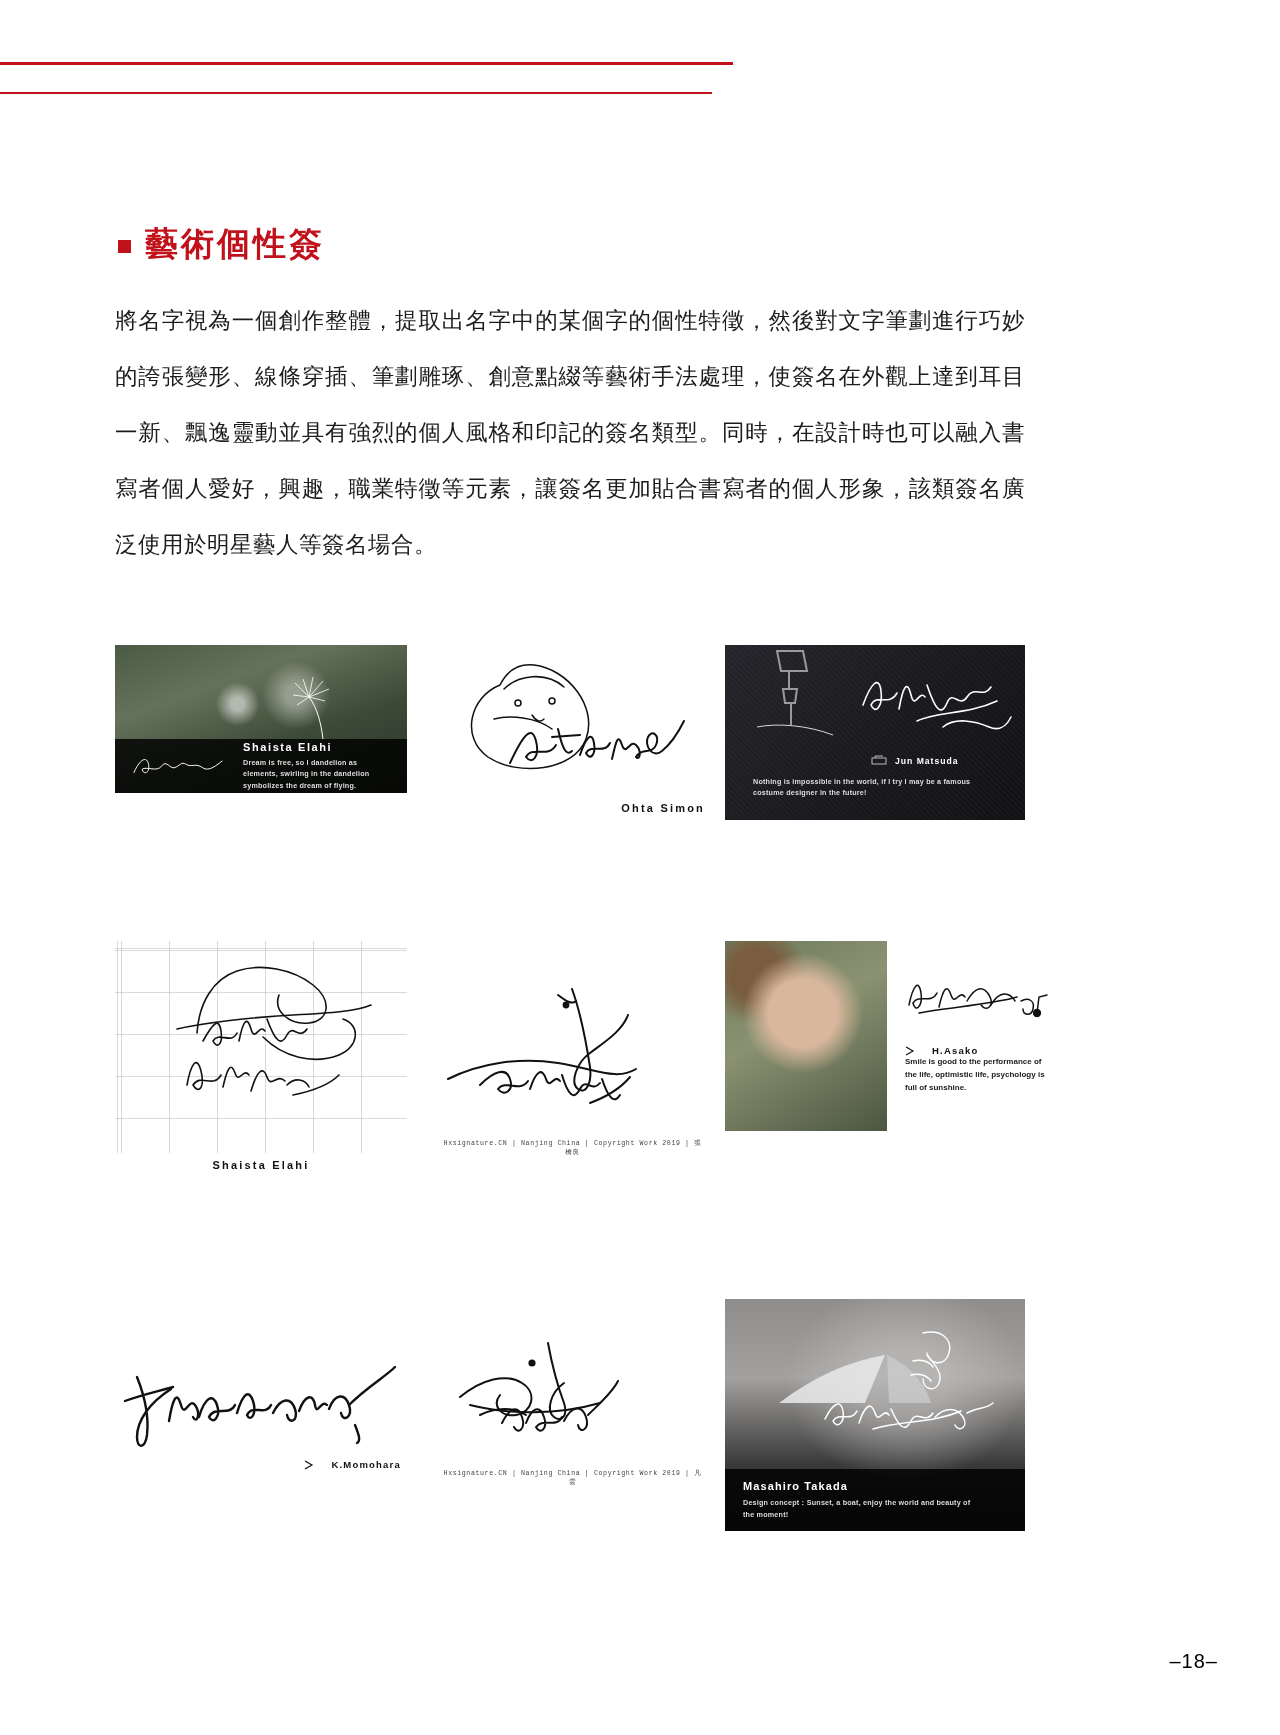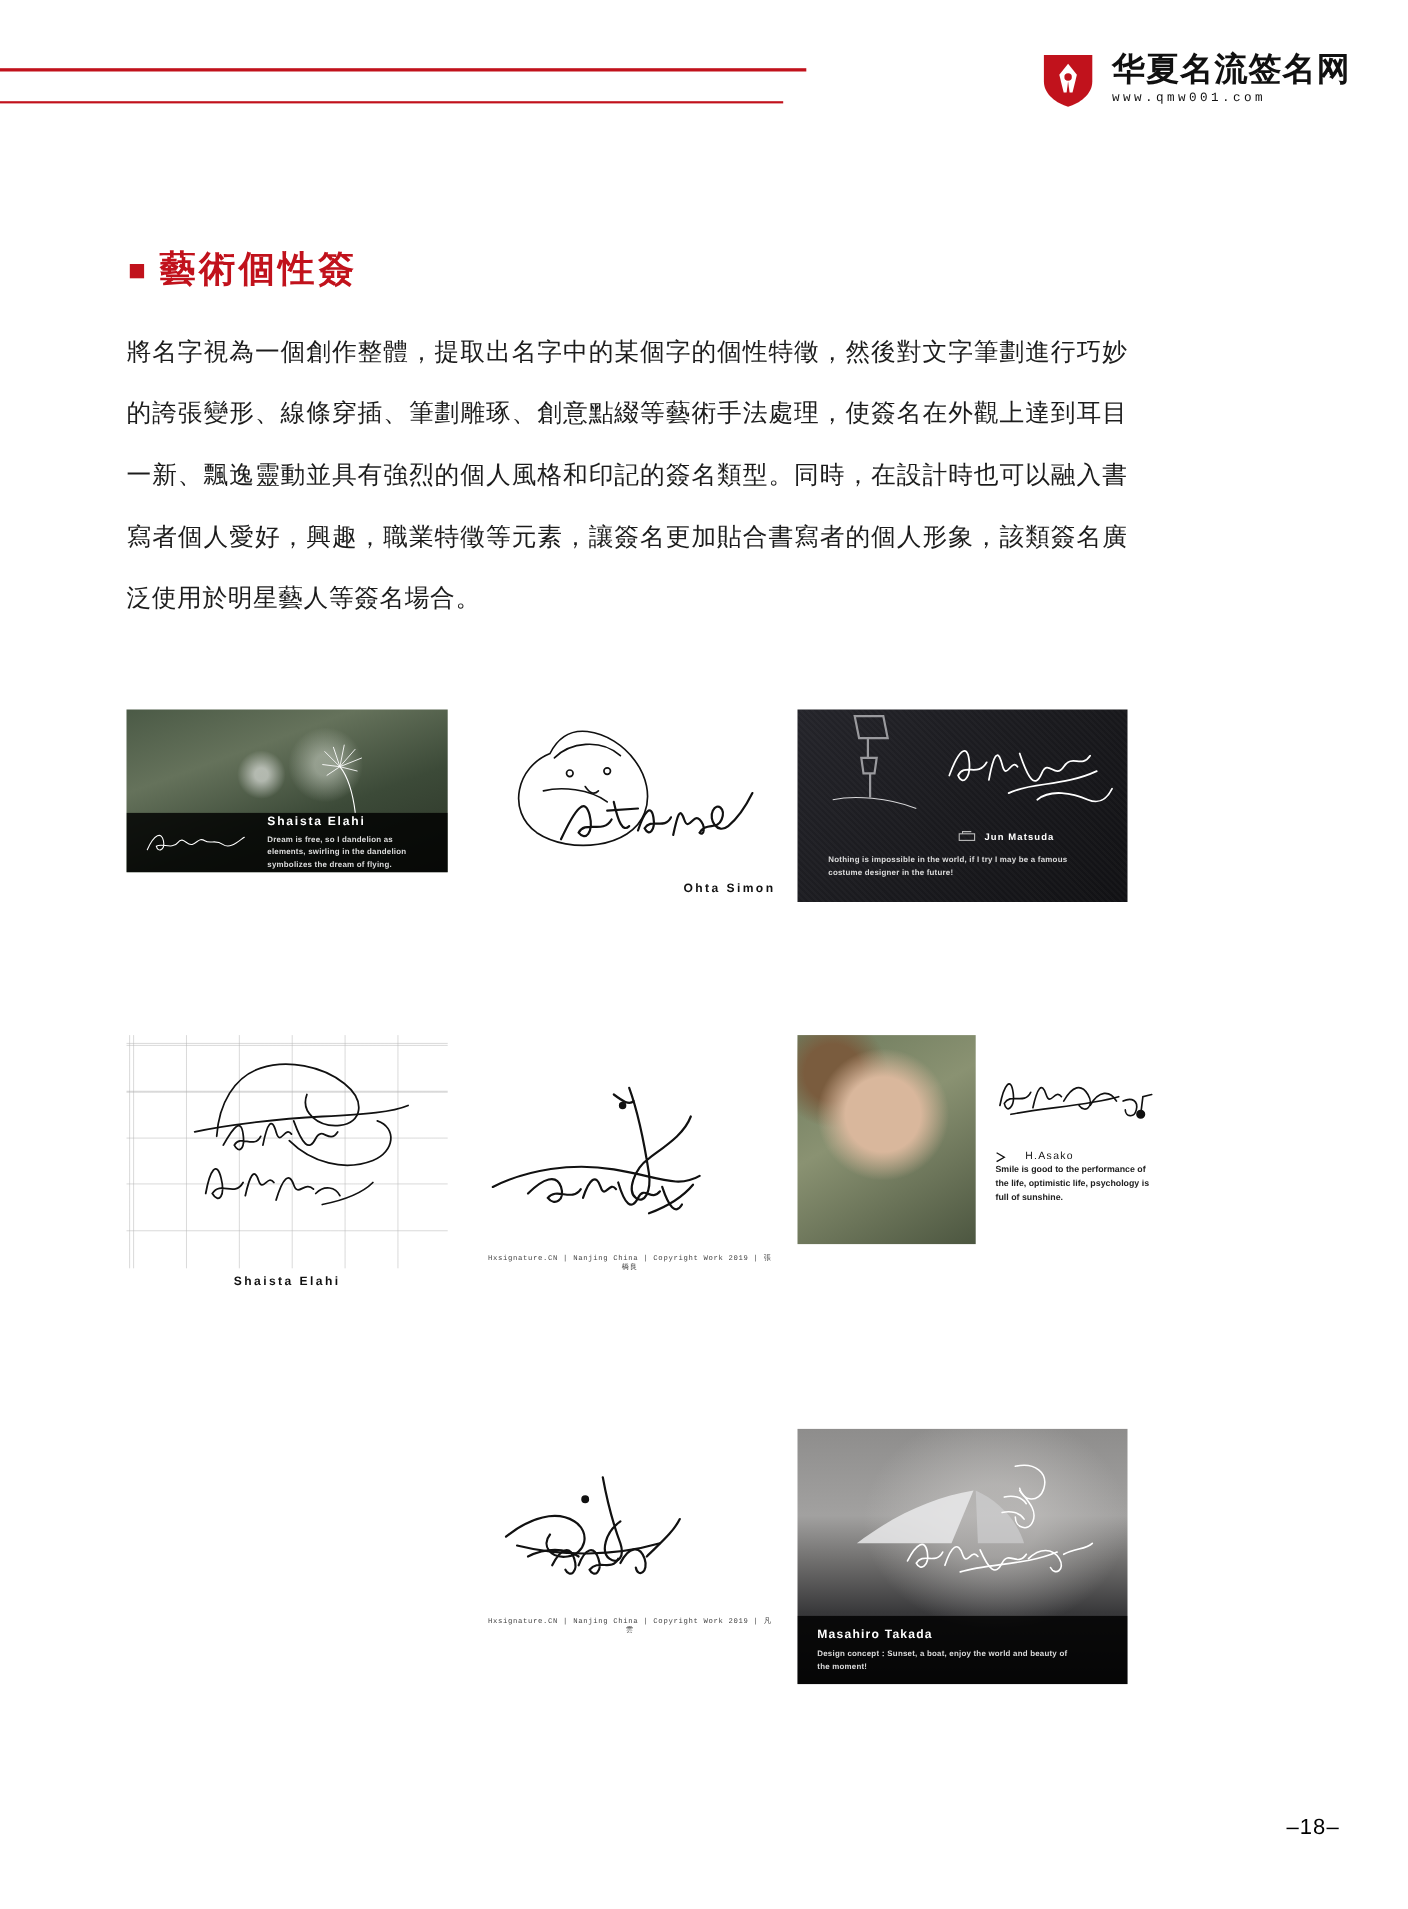--- a/index.html
+++ b/index.html
@@ -176,21 +176,21 @@
   }
   .micro-credit {
     font-family: "Liberation Mono", monospace;
     font-size: 6.6px;
     letter-spacing: 0.6px;
     color: #444;
   }
   .dark-caption {
     font-family: "Liberation Sans", sans-serif;
     font-size: 9.5px;
-    font-weight: 400;
+    font-weight: 700;
     letter-spacing: 1.2px;
     color: #111;
     padding-left: 12px;
   }
   .dark-desc {
     font-family: "Liberation Sans", sans-serif;
     font-size: 8px;
     font-weight: 700;
     line-height: 1.6;
     color: #222;
@@ -252,34 +252,20 @@
     letter-spacing: 1px;
   }
 </style>
 </head>
 <body>
 
 <div class="header">
   <div class="header-rule-top"></div>
   <div class="header-rule-bottom"></div>
 
-  <div class="brand">
-    <div class="brand-mark">
-      <svg width="56" height="56" viewBox="0 0 56 56" aria-hidden="true">
-        <path d="M6 6 H50 V30 C50 42 38 50 28 53 C18 50 6 42 6 30 Z" fill="#c1121c"></path>
-        <path d="M28 14 L36 24 L32 40 H24 L20 24 Z" fill="#ffffff"></path>
-        <circle cx="28" cy="26" r="3.4" fill="#c1121c"></circle>
-        <path d="M28 30 L29.6 42 L28 45.5 L26.4 42 Z" fill="#c1121c"></path>
-      </svg>
-    </div>
-    <div class="brand-text">
-      <div class="brand-title">华夏名流签名网</div>
-      <div class="brand-url">www.qmw001.com</div>
-    </div>
-  </div>
 </div>
 
 <div class="section-title">
   <span class="section-bullet"></span>
   <span class="section-title-text">藝術個性簽</span>
 </div>
 
 <div class="body-copy">將名字視為一個創作整體，提取出名字中的某個字的個性特徵，然後對文字筆劃進行巧妙的誇張變形、線條穿插、筆劃雕琢、創意點綴等藝術手法處理，使簽名在外觀上達到耳目一新、飄逸靈動並具有強烈的個人風格和印記的簽名類型。同時，在設計時也可以融入書寫者個人愛好，興趣，職業特徵等元素，讓簽名更加貼合書寫者的個人形象，該類簽名廣泛使用於明星藝人等簽名場合。</div>
 
 <div class="gallery">
@@ -431,20 +417,42 @@
             <span class="dark-caption">H.Asako</span>
           </div>
           <div class="dark-desc" style="width:140px;">Smile is good to the performance of the life, optimistic life, psychology is full of sunshine.</div>
         </div>
       </div>
     </div>
   </div>
 
   <div class="grid-row" style="margin-top:22px;height:250px;">
 
+    <div class="cell col-1" style="top:90px;">
+      <svg class="sig-svg" width="292" height="120" viewBox="0 0 292 120" aria-hidden="true">
+        <g fill="none" stroke="#111" stroke-width="2.4" stroke-linecap="round">
+          <path d="M22 34 C30 54 34 74 32 92 C30 106 22 106 22 94 C22 78 34 60 56 46"></path>
+          <path d="M10 58 C26 52 44 48 58 44"></path>
+          <path d="M54 78 C58 54 62 48 66 62 C70 76 74 54 80 62 C86 70 82 82 78 74"></path>
+          <path d="M84 74 C90 54 98 50 102 62 C106 74 98 82 94 74 C100 62 114 74 120 62"></path>
+          <path d="M122 70 C128 50 134 46 138 58 C142 70 136 80 132 72 C138 60 150 74 156 62"></path>
+          <path d="M158 70 C166 54 176 54 180 66 C184 78 174 82 172 72"></path>
+          <path d="M184 68 C190 52 198 50 200 62 C202 74 206 56 212 62"></path>
+          <path d="M214 66 C220 50 230 50 234 62 C238 74 228 80 226 70"></path>
+          <path d="M234 62 C252 44 270 34 280 24"></path>
+          <path d="M240 82 C244 92 246 98 242 100"></path>
+        </g>
+      </svg>
+      <div style="display:flex;align-items:center;justify-content:flex-end;gap:5px;width:292px;margin-top:-4px;padding-right:6px;">
+        <svg width="10" height="10" viewBox="0 0 10 10" aria-hidden="true">
+          <path d="M1 1 L8 5 L1 9" fill="none" stroke="#111" stroke-width="1.2"></path>
+        </svg>
+        <span class="dark-caption">K.Momohara</span>
+      </div>
+    </div>
 
     <div class="cell col-2" style="top:78px;">
       <svg class="sig-svg" width="265" height="130" viewBox="0 0 265 130" aria-hidden="true">
         <g fill="none" stroke="#111" stroke-width="2" stroke-linecap="round">
           <path d="M108 12 C112 34 118 56 124 72 C128 84 122 92 114 86 C106 80 110 62 124 52"></path>
           <circle cx="92" cy="32" r="2.6" fill="#111"></circle>
           <path d="M20 66 C42 48 66 42 82 52 C98 62 92 82 76 84 C60 86 52 74 60 64"></path>
           <path d="M40 84 C56 76 74 76 86 84"></path>
           <path d="M62 92 C70 76 78 74 82 86 C86 98 78 104 74 96"></path>
           <path d="M86 92 C92 76 100 74 104 86 C108 98 100 104 96 96 C104 86 116 98 122 86"></path>

